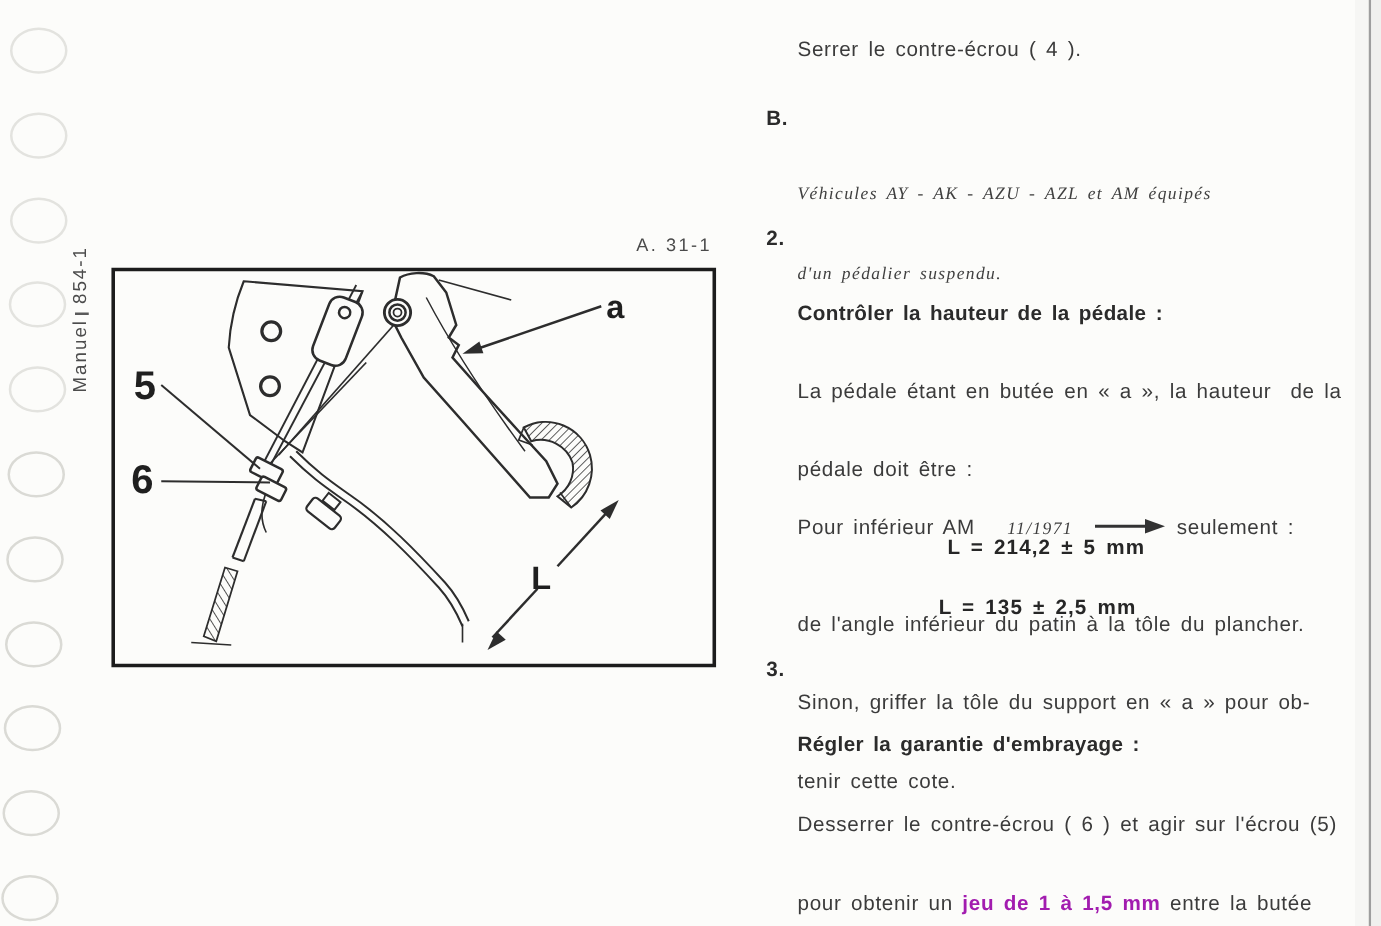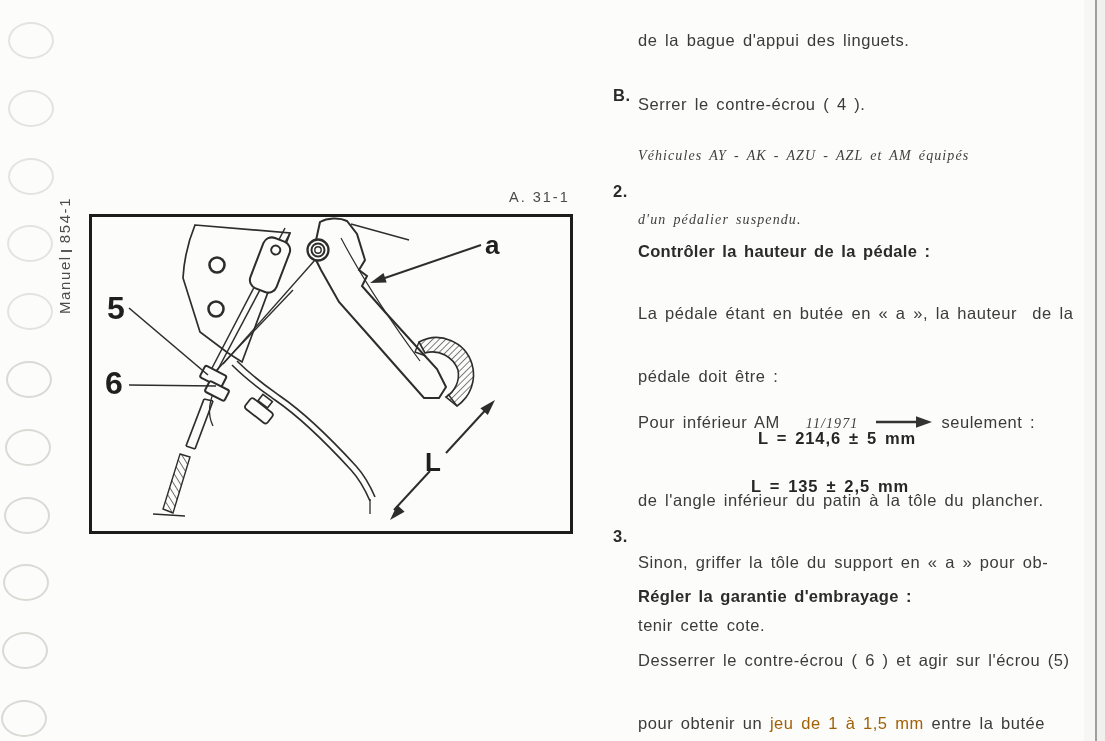--- a/index.html
+++ b/index.html
@@ -32,21 +32,21 @@
     font-size:14.5px; letter-spacing:2px; color:#4a4a4a; white-space:pre;
   }
   .fig-svg { position:absolute; left:0; top:0; }
   .fig-label { font-family:"Liberation Sans",sans-serif; font-weight:bold; fill:#1f1f1f; }
   
   .block { position:absolute; left:638px; white-space:pre; font-size:16.5px;
            letter-spacing:0.55px; word-spacing:2.5px; color:#3b3b3b; }
   .block .ln { position:relative; }
   .lbl { position:absolute; left:-25px; top:0; font-weight:bold; color:#2b2b2b; }
   .hd  { font-weight:bold; color:#2b2b2b; letter-spacing:0.3px; }
-  .b   { font-weight:normal; color:#a16207; }
+  .b   { font-weight:bold; color:#a21caf; }
   .formula { font-weight:bold; color:#262626; letter-spacing:0.9px; }
   .it  { font-family:"Liberation Serif", serif; font-style:italic;
          font-size:14px; letter-spacing:1.1px; color:#3f3f3f; }
   #blk-intro { top:-11px; }  #blk-intro .ln { line-height:26px; }
   #blk-b     { top:86px;  }  #blk-b .ln     { line-height:25.5px; }
   #blk-2     { top:182px; }  #blk-2 .ln     { line-height:24.3px; }
   #blk-am    { top:372px; }  #blk-am .ln    { line-height:25.3px; }
   #blk-3     { top:527px; }  #blk-3 .ln     { line-height:25.7px; }
   .ind2  { display:inline-block; margin-left:120px; }
   .indam { display:inline-block; margin-left:113px; }
@@ -168,36 +168,35 @@
       <polygon points="301,306 315.6,297.7 308.2,290.9" fill="#2d2d2d"></polygon>
 
       <text class="fig-label" x="18" y="105" font-size="32">5</text>
       <text class="fig-label" x="16" y="180" font-size="32">6</text>
       <text class="fig-label" x="396" y="40" font-size="26">a</text>
       <text class="fig-label" x="336" y="257" font-size="26">L</text>
     </svg>
   </div>
 
   <div class="block" id="blk-intro">
-    <div class="ln">de la bague d'appui des linguets.</div>
     <div class="ln">Serrer le contre-écrou ( 4 ).</div>
   </div>
 
   <div class="block" id="blk-b">
     <span class="lbl">B.</span>
     <div class="ln it">Véhicules AY - AK - AZU - AZL et AM équipés</div>
     <div class="ln it">d'un pédalier suspendu.</div>
   </div>
 
   <div class="block" id="blk-2">
     <span class="lbl">2.</span>
     <div class="ln hd">Contrôler la hauteur de la pédale :</div>
     <div class="ln">La pédale étant en butée en « a », la hauteur  de la</div>
     <div class="ln">pédale doit être :</div>
-    <div class="ln"><span class="formula ind2">L = 214,6 ± 5 mm</span></div>
+    <div class="ln"><span class="formula ind2">L = 214,2 ± 5 mm</span></div>
     <div class="ln">de l'angle inférieur du patin à la tôle du plancher.</div>
     <div class="ln">Sinon, griffer la tôle du support en « a » pour ob-</div>
     <div class="ln">tenir cette cote.</div>
   </div>
 
   <div class="block" id="blk-am">
     <div class="ln"><span>Pour inférieur AM</span><span class="it gap-date">11/1971</span><svg class="arrow-svg" width="56" height="14" viewBox="0 0 56 14">
           <line x1="0" y1="7" x2="42" y2="7" stroke="#333" stroke-width="2.4"></line>
           <polygon points="56,7 40,1.2 40,12.8" fill="#333"></polygon>
         </svg><span>seulement :</span></div>

